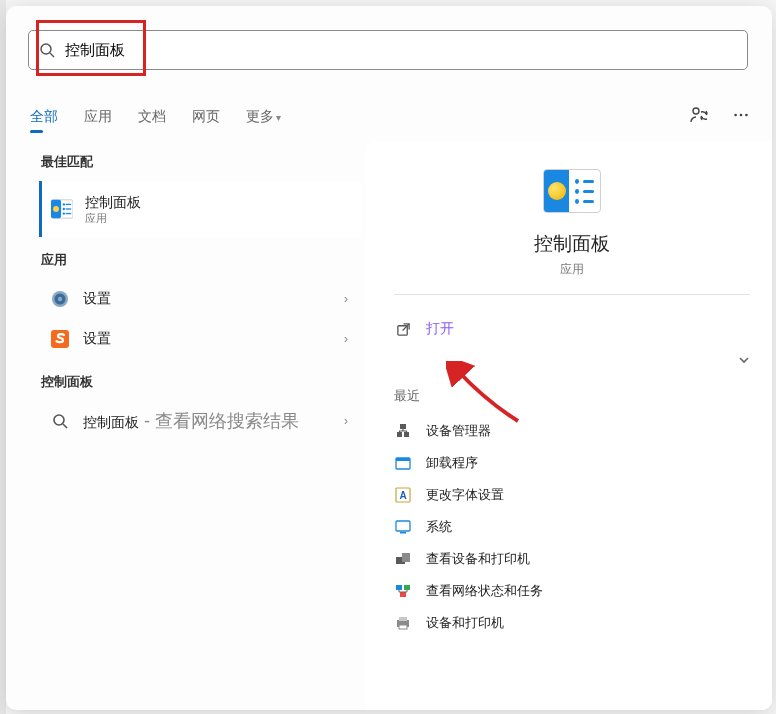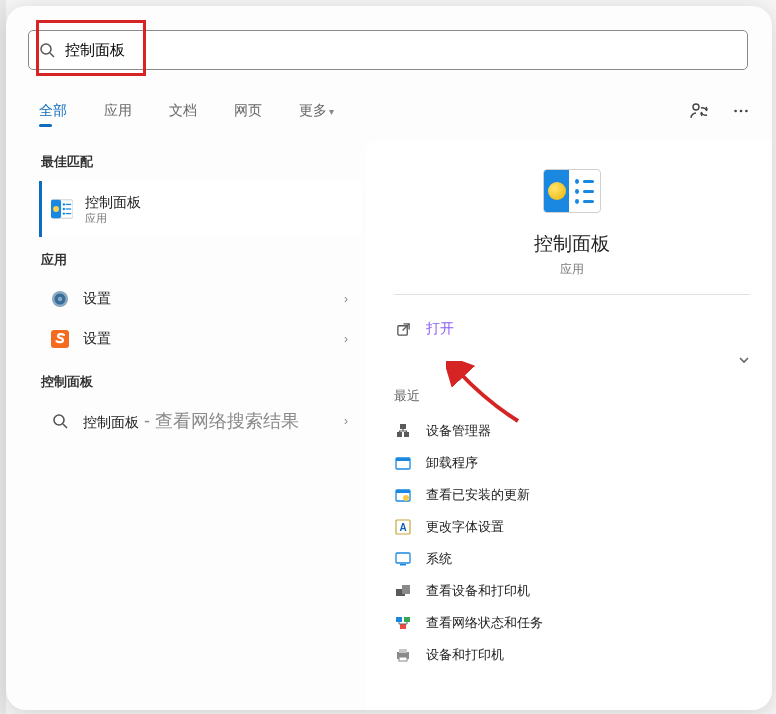--- a/index.html
+++ b/index.html
@@ -15,21 +15,21 @@
   .edge-strip {
     position: absolute;
     left: 0; top: 0; width: 6px; height: 100%;
     background: #e8e8e8;
   }
   .panel {
     position: absolute;
     left: 6px; top: 6px;
     width: 766px; height: 704px;
     background: #fdfdfd;
-    border-radius: 20px;
+    border-radius: 10px;
     box-shadow: 0 4px 24px rgba(0,0,0,0.15);
     overflow: hidden;
   }
   
   .search-row {
     position: absolute;
     left: 22px; top: 24px;
     width: 720px; height: 40px;
   }
   .search-box {
@@ -56,28 +56,27 @@
   .highlight-rect {
     position: absolute;
     left: 30px; top: 14px;
     width: 110px; height: 56px;
     border: 3px solid #d62424;
     pointer-events: none;
   }
   
   .tabs-row {
     position: absolute;
-    left: 33px; top: 90px;
+    left: 24px; top: 90px;
     right: 20px;
     display: flex;
-    align-items: center;
+    align-items: flex-end;
     height: 30px;
     font-size: 14px;
     color: #666;
-    gap: 11px;
   }
   .tab { margin-right: 26px; cursor: pointer; position: relative; }
   .tab.active { color: #0f6cbd; }
   .tab.active::after {
     content: "";
     position: absolute;
     left: 0; right: 55%;
     bottom: -7px;
     height: 3px;
     background: #0f6cbd;
@@ -383,30 +382,20 @@
           <svg viewBox="0 0 16 16" width="16" height="16">
               <rect x="1" y="3" width="14" height="11" rx="1" fill="none" stroke="#1a88e0" stroke-width="1.3"></rect>
               <rect x="1" y="3" width="14" height="3" fill="#1a88e0"></rect>
             </svg>
         </span>
         <span>卸载程序</span>
       </div>
       <div class="recent-item">
         <span class="ic">
           <svg viewBox="0 0 16 16" width="16" height="16">
-              <rect x="1" y="3" width="14" height="11" rx="1" fill="none" stroke="#1a88e0" stroke-width="1.3"></rect>
-              <rect x="1" y="3" width="14" height="3" fill="#1a88e0"></rect>
-              <circle cx="11" cy="11" r="3" fill="#f9c842"></circle>
-            </svg>
-        </span>
-        <span>查看已安装的更新</span>
-      </div>
-      <div class="recent-item">
-        <span class="ic">
-          <svg viewBox="0 0 16 16" width="16" height="16">
               <rect x="1" y="1" width="14" height="14" rx="1" fill="#fff" stroke="#c9a43a" stroke-width="1.2"></rect>
               <text x="8" y="12" text-anchor="middle" font-size="10" font-weight="700" fill="#1560b7">A</text>
             </svg>
         </span>
         <span>更改字体设置</span>
       </div>
       <div class="recent-item">
         <span class="ic">
           <svg viewBox="0 0 16 16" width="16" height="16">
               <rect x="1" y="2" width="14" height="10" rx="1" fill="none" stroke="#1a88e0" stroke-width="1.3"></rect>

